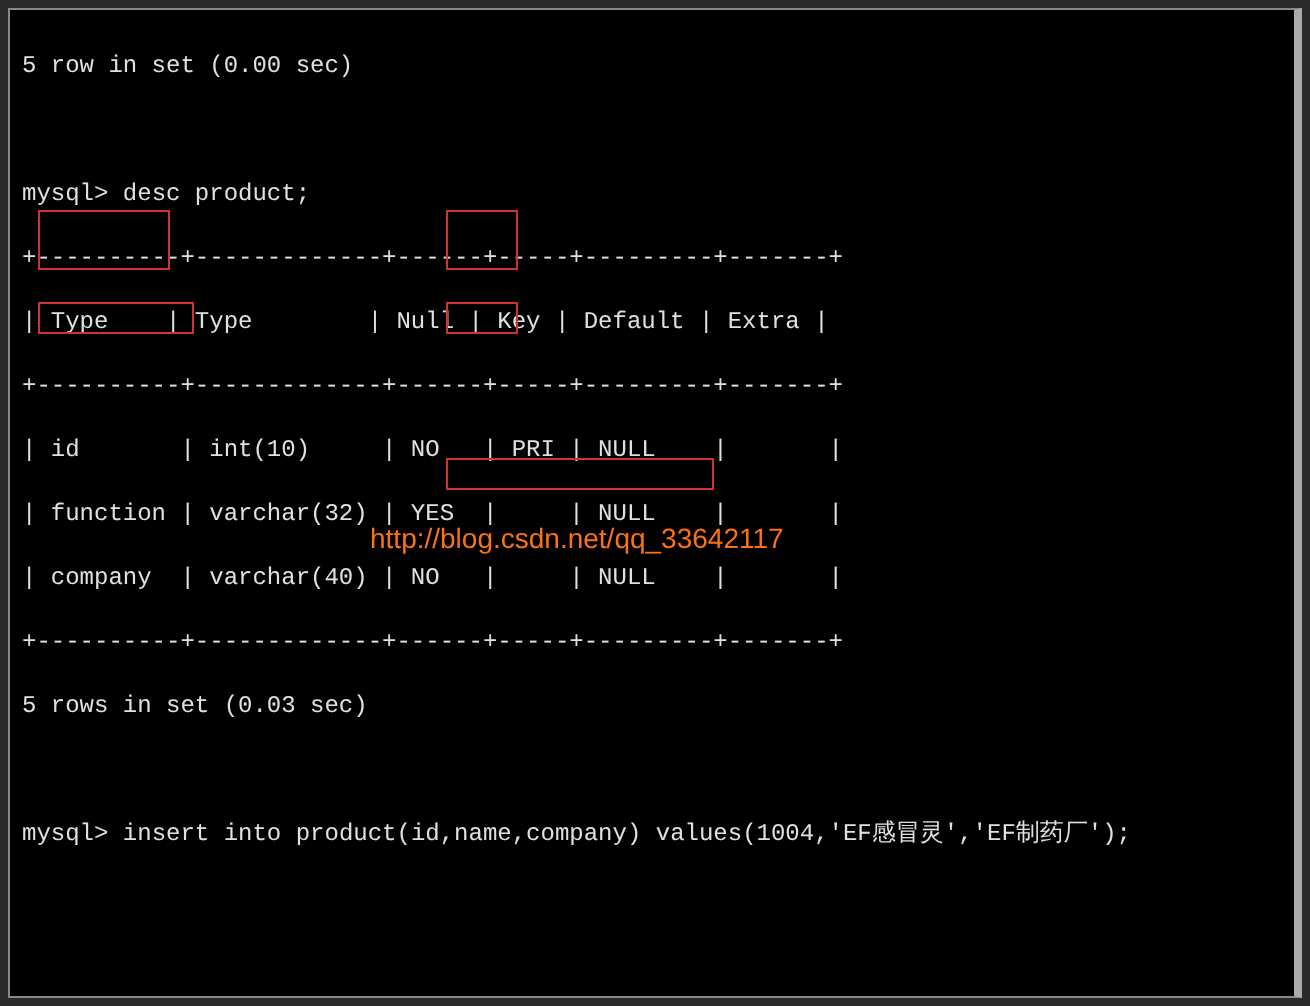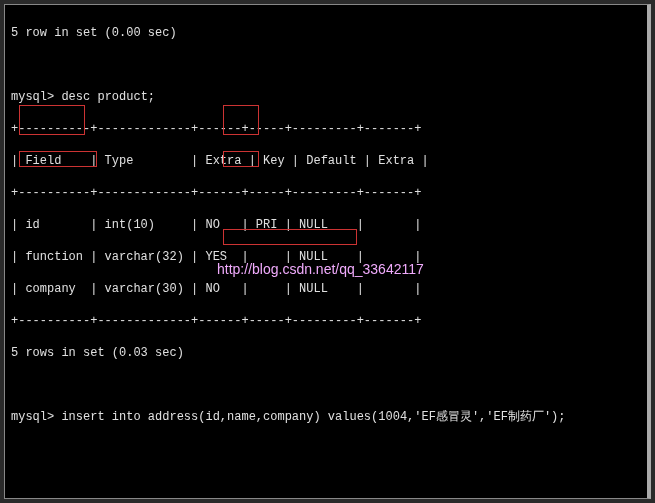--- a/index.html
+++ b/index.html
@@ -26,44 +26,43 @@
     }
     .line { white-space: pre; }
     .prompt-line { white-space: pre; }
     .hl-box {
       position: absolute;
       border: 1px solid #cc3333;
       pointer-events: none;
     }
     .watermark {
       position: absolute;
-      color: #f0abfc;
+      color: #f97316;
       font-size: 14px;
       font-family: Arial, sans-serif;
       pointer-events: none;
-      margin-left: 32px;
     }
   </style>
 </head>
 <body>
 
 <div class="term">
 <div class="line">5 row in set (0.00 sec)</div>
 <div class="line"> </div>
 <div class="prompt-line"><span>mysql&gt;</span> <span>desc product;</span></div>
 <div class="line">+----------+-------------+------+-----+---------+-------+</div>
-<div class="line">| Field    | Type        | Extra | Key | Default | Extra |</div>
+<div class="line">| Type    | Type        | Null | Key | Default | Extra |</div>
 <div class="line">+----------+-------------+------+-----+---------+-------+</div>
 <div class="line">| id       | int(10)     | NO   | PRI | NULL    |       |</div>
 <div class="line">| function | varchar(32) | YES  |     | NULL    |       |</div>
-<div class="line">| company  | varchar(30) | NO   |     | NULL    |       |</div>
+<div class="line">| company  | varchar(40) | NO   |     | NULL    |       |</div>
 <div class="line">+----------+-------------+------+-----+---------+-------+</div>
 <div class="line">5 rows in set (0.03 sec)</div>
 <div class="line"> </div>
-<div class="prompt-line"><span>mysql&gt;</span> <span>insert into address(id,name,company) values(1004,'EF感冒灵','EF制药厂');</span></div>
+<div class="prompt-line"><span>mysql&gt;</span> <span>insert into product(id,name,company) values(1004,'EF感冒灵','EF制药厂');</span></div>
 
 
 
 
 
 
 
 
 
 

